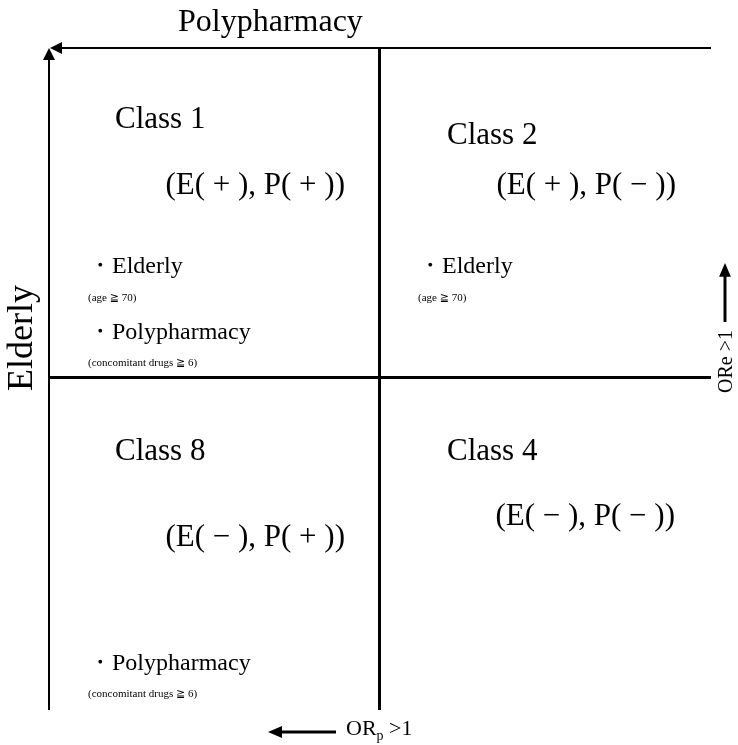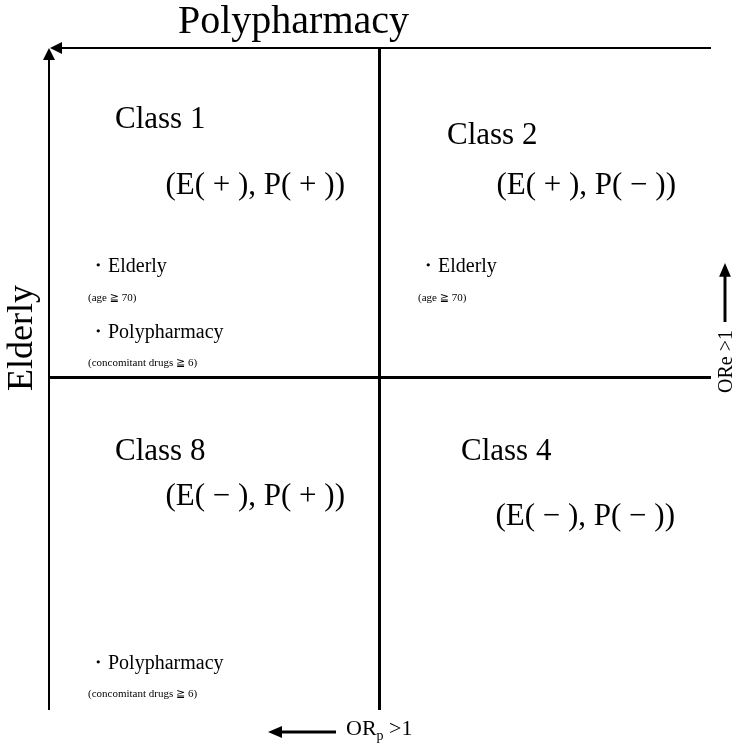--- a/index.html
+++ b/index.html
@@ -1,25 +1,25 @@
 <!DOCTYPE html>
 <html><head>
   <meta charset="utf-8">
   <style>
     html, body { margin: 0; padding: 0; background: #ffffff; }
     body { width: 738px; height: 745px; position: relative; overflow: hidden;
            font-family: "Liberation Serif", "DejaVu Serif", serif; color: #000; }
     .abs { position: absolute; }
     .line { position: absolute; background: #000; }
-    .title-top { left: 178px; top: 0px; font-size: 40px; line-height: 40px; white-space: nowrap; }
+    .title-top { left: 178px; top: 0px; font-size: 32px; line-height: 40px; white-space: nowrap; }
     .title-left { left: -40px; top: 318px; width: 120px; height: 40px; font-size: 36px; line-height: 40px;
                   transform: rotate(-90deg); transform-origin: center center; text-align: center; white-space: nowrap; }
     .class-title { font-size: 31px; line-height: 36px; white-space: nowrap; text-align: left; width: 200px; }
     .class-code { font-size: 31px; line-height: 36px; white-space: nowrap; text-align: right; width: 260px; }
-    .item { font-size: 20px; line-height: 22px; white-space: nowrap; }
+    .item { font-size: 24px; line-height: 22px; white-space: nowrap; }
     .sub { font-size: 11px; line-height: 18px; white-space: nowrap; }
     .or-right { left: 660px; top: 316px; width: 130px; height: 24px; font-size: 20px; line-height: 24px;
                 transform: rotate(-90deg); transform-origin: center center; white-space: nowrap;
                 display: flex; align-items: center; }
     .or-bottom { left: 268px; top: 714px; font-size: 22px; line-height: 28px; white-space: nowrap;
                  display: flex; align-items: center; }
     .or-bottom sub { font-size: 14px; vertical-align: -5px; }
   </style>
 </head>
 <body>
@@ -51,27 +51,27 @@
 
 <div>
   <div class="abs class-title" style="left:447px; top:116px;font-family:Liberation Serif, serif;">Class 2</div>
   <div class="abs class-code" style="left:416px; top:166px;font-family:Liberation Serif, serif;">(E( + ), P( − ))</div>
   <div class="abs item" style="left:418px; top:254px;">・Elderly</div>
   <div class="abs sub" style="left:418px; top:288px;">(age ≧ 70)</div>
 </div>
 
 <div>
   <div class="abs class-title" style="left:115px; top:432px;">Class 8</div>
-  <div class="abs class-code" style="left:85px; top:477px;font-family:Liberation Serif, serif;">(E( − ), P( + ))</div>
+  <div class="abs class-code" style="left:85px; top:518px;font-family:Liberation Serif, serif;">(E( − ), P( + ))</div>
   <div class="abs item" style="left:88px; top:651px;">・Polypharmacy</div>
   <div class="abs sub" style="left:88px; top:684px;">(concomitant drugs ≧ 6)</div>
 </div>
 
 <div>
-  <div class="abs class-title" style="left:461px; top:432px;">Class 4</div>
+  <div class="abs class-title" style="left:447px; top:432px;">Class 4</div>
   <div class="abs class-code" style="left:415px; top:497px;">(E( − ), P( − ))</div>
 </div>
 
 <div class="abs or-right">
   <span>ORe &gt;1</span>
   <svg width="60" height="14" viewBox="0 0 60 14" style="margin-left:8px;">
     <line x1="0" y1="7" x2="48" y2="7" stroke="#000" stroke-width="3"></line>
     <polygon points="60,7 46,1 46,13" fill="#000"></polygon>
   </svg>
 </div>

